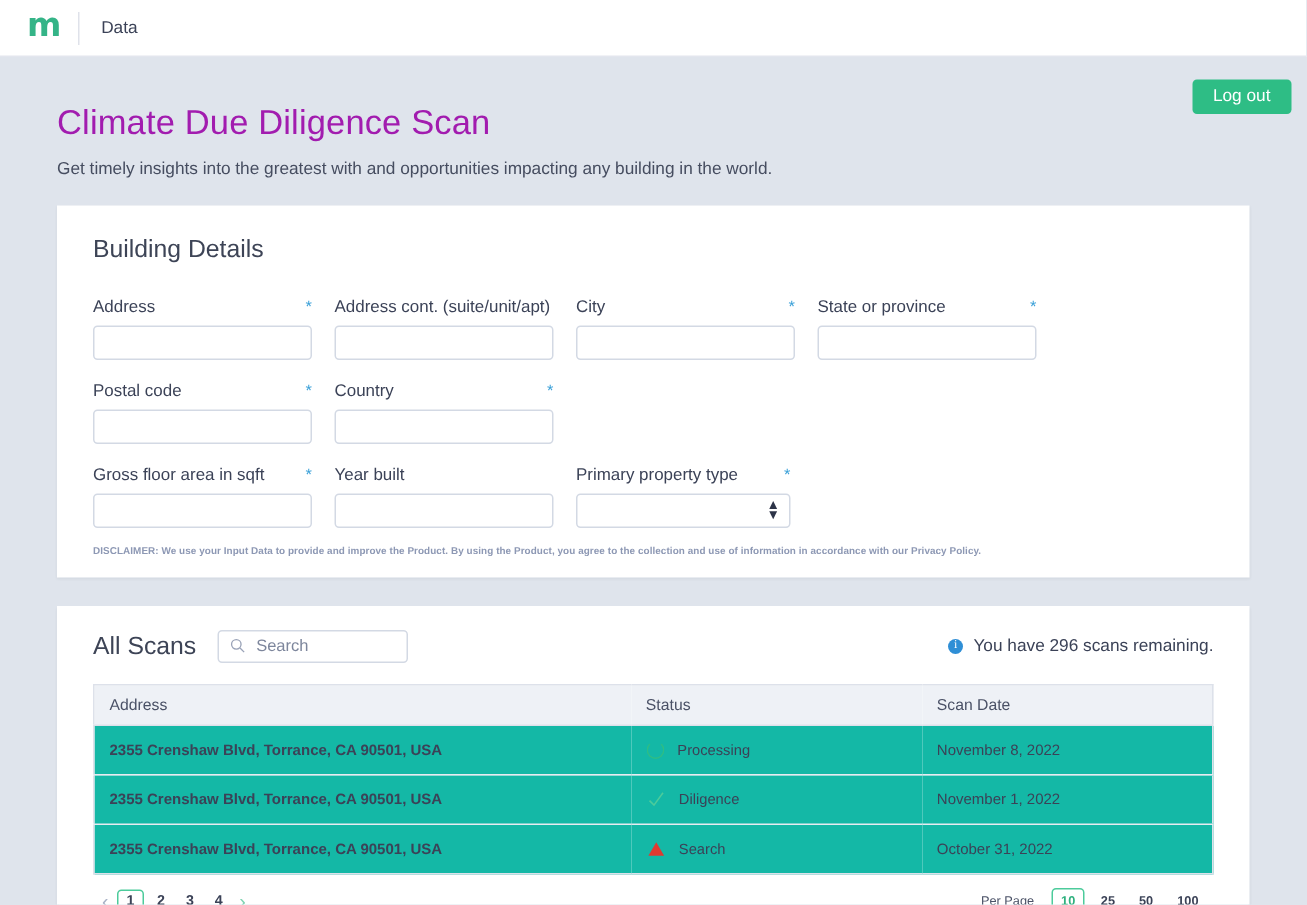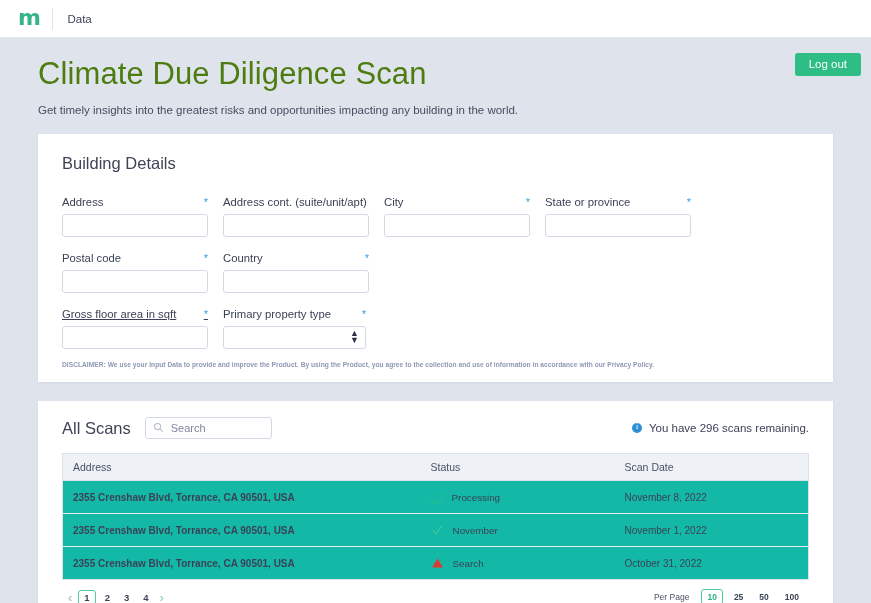--- a/index.html
+++ b/index.html
@@ -56,24 +56,24 @@
     padding: 5px 14px 6px;
     cursor: pointer;
     margin-top: 46px;
   }
 
   
   .page-head {
     padding: 18px 0 0 38px;
   }
   .page-title {
-    font-size: 31px;
+    font-size: 23px;
     font-weight: normal;
-    color: #4d7c0f;
-    margin: 0 0 12px 0;
+    color: #a21caf;
+    margin: 12px 0 12px 0;
     letter-spacing: 0.1px;
   }
   .page-sub {
     font-size: 11.5px;
     color: #464d60;
     margin: 0;
   }
 
   
   .card {
@@ -136,21 +136,21 @@
     font-size: 9px;
     line-height: 7px;
     color: #2c3347;
   }
   .w-addr  { width: 146px; }
   .w-addr2 { width: 146px; }
   .w-city  { width: 146px; }
   .w-state { width: 146px; }
   .w-postal{ width: 146px; }
   .w-country{ width: 146px; }
-  .w-gfa   { width: 146px; text-decoration: underline; }
+  .w-gfa   { width: 146px; }
   .w-year  { width: 146px; }
   .w-type  { width: 143px; }
 
   .scan-btn {
     background: #2ebd85;
     color: #ffffff;
     border: none;
     border-radius: 3px;
     font-size: 13.5px;
     font-family: "Liberation Sans", sans-serif;
@@ -326,21 +326,21 @@
 
 <div class="topbar">
   <div class="logo">m</div>
   <div class="nav-divider"></div>
   <div class="nav-item">Data</div>
   <button class="logout-btn">Log out</button>
 </div>
 
 <div class="page-head">
   <h1 class="page-title">Climate Due Diligence Scan</h1>
-  <p class="page-sub">Get timely insights into the greatest risks and opportunities impacting any building in the world.</p>
+  <p class="page-sub">Get timely insights into the greatest with and opportunities impacting any building in the world.</p>
 </div>
 
 <div class="card card-form">
   <h2 class="card-title">Building Details</h2>
 
   <div class="form-row">
     <div class="field w-addr">
       <div class="field-label-row">
         <span class="field-label">Address</span>
         <span class="req-star">*</span>
@@ -393,20 +393,27 @@
 
   <div class="form-row" style="margin-bottom:4px;">
     <div class="field w-gfa">
       <div class="field-label-row">
         <span class="field-label">Gross floor area in sqft</span>
         <span class="req-star">*</span>
       </div>
       <input class="txt" type="text" placeholder="" style="">
     </div>
 
+    <div class="field w-year">
+      <div class="field-label-row">
+        <span class="field-label">Year built</span>
+        <span class="req-star"></span>
+      </div>
+      <input class="txt" type="text" placeholder="" style="">
+    </div>
 
     <div class="field w-type">
       <div class="field-label-row">
         <span class="field-label">Primary property type</span>
         <span class="req-star">*</span>
       </div>
       <div class="sel-wrap">
         <select class="sel"><option></option></select>
         <span class="sel-arrows">▲<br>▼</span>
       </div>
@@ -452,21 +459,21 @@
         </td>
         <td>November 8, 2022</td>
       </tr>
       <tr>
         <td class="addr">2355 Crenshaw Blvd, Torrance, CA 90501, USA</td>
         <td>
           <div class="status-cell">
             <svg class="check" viewBox="0 0 16 16">
               <polyline points="2,9 6,13 14,2" fill="none" stroke="#4ccb9b" stroke-width="1.4"></polyline>
             </svg>
-            <span class="status-label">November</span>
+            <span class="status-label">Diligence</span>
           </div>
         </td>
         <td>November 1, 2022</td>
       </tr>
       <tr>
         <td class="addr">2355 Crenshaw Blvd, Torrance, CA 90501, USA</td>
         <td>
           <div class="status-cell">
             <svg class="tri" viewBox="0 0 16 16">
               <polygon points="8,2 15,14 1,14" fill="#e03a30"></polygon>

